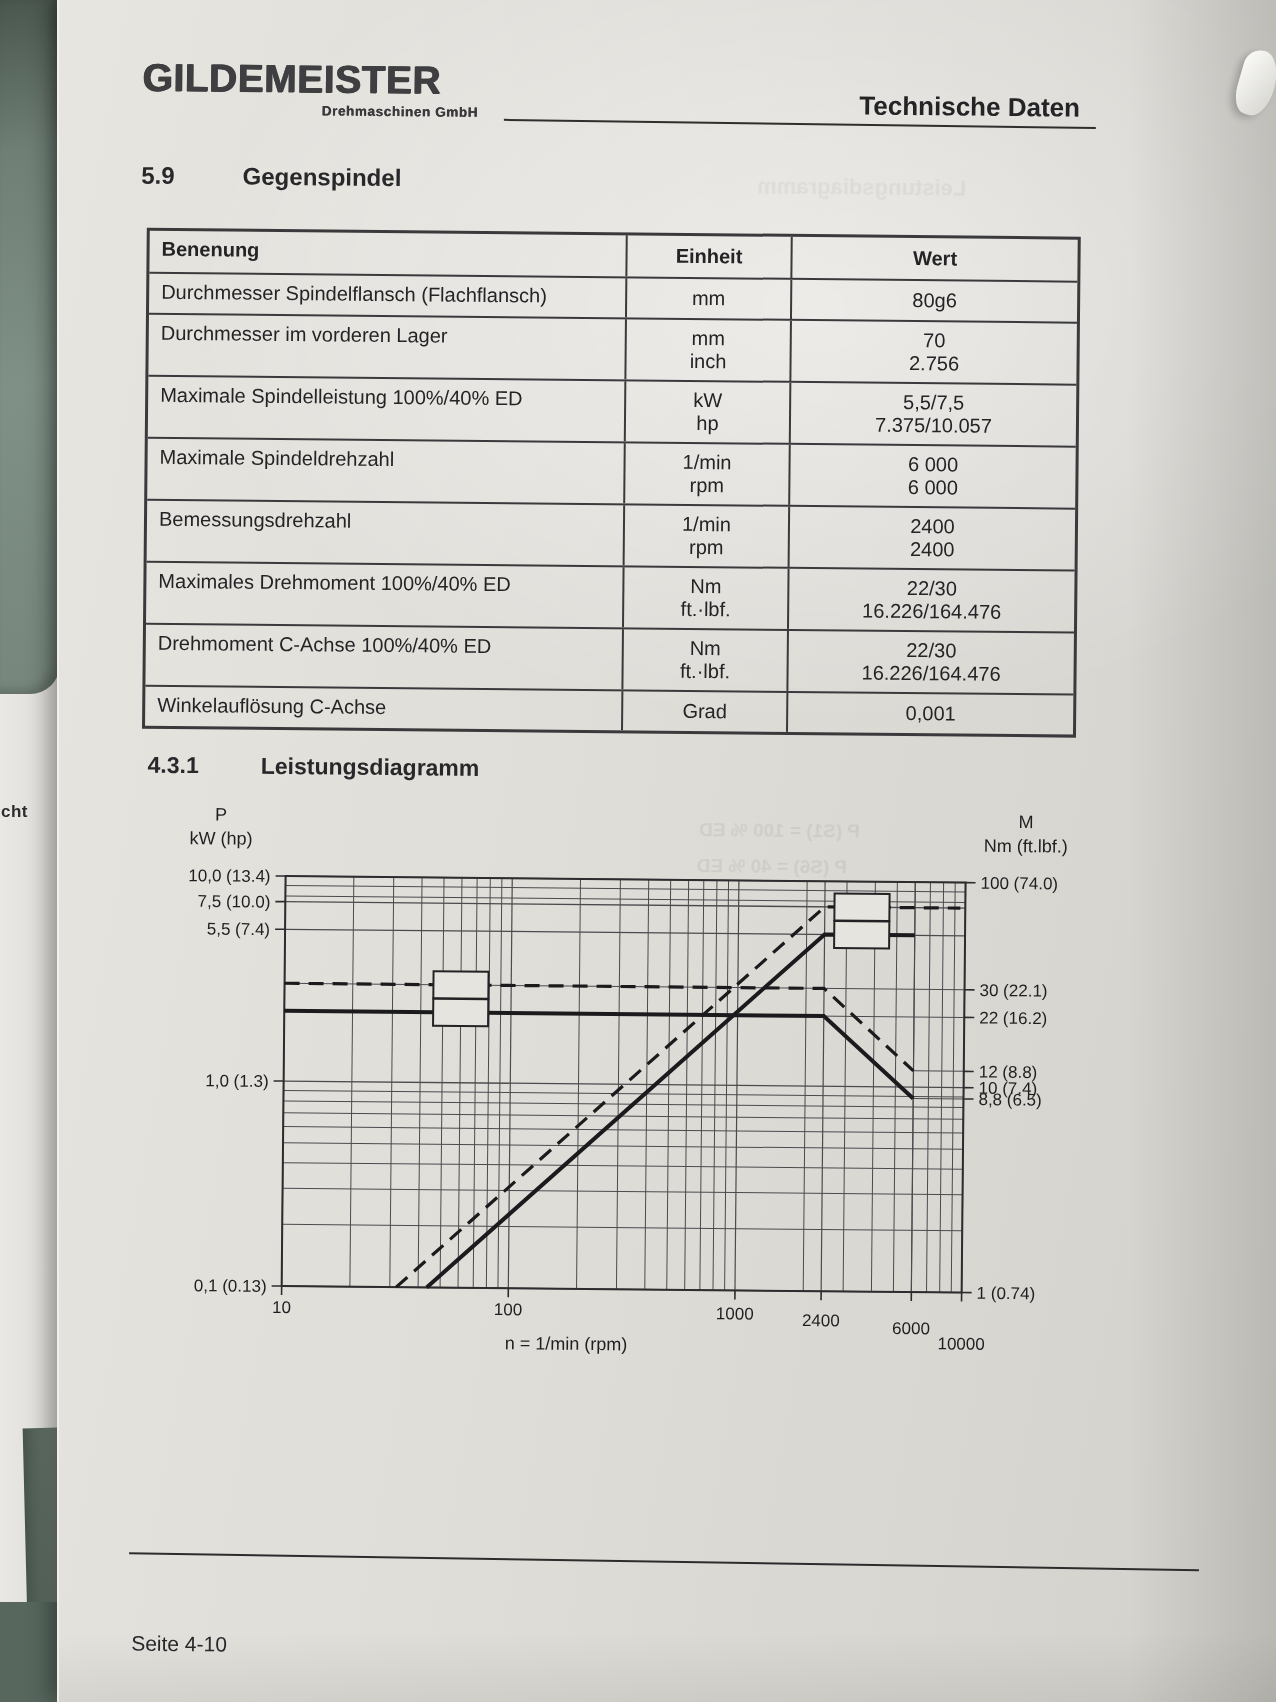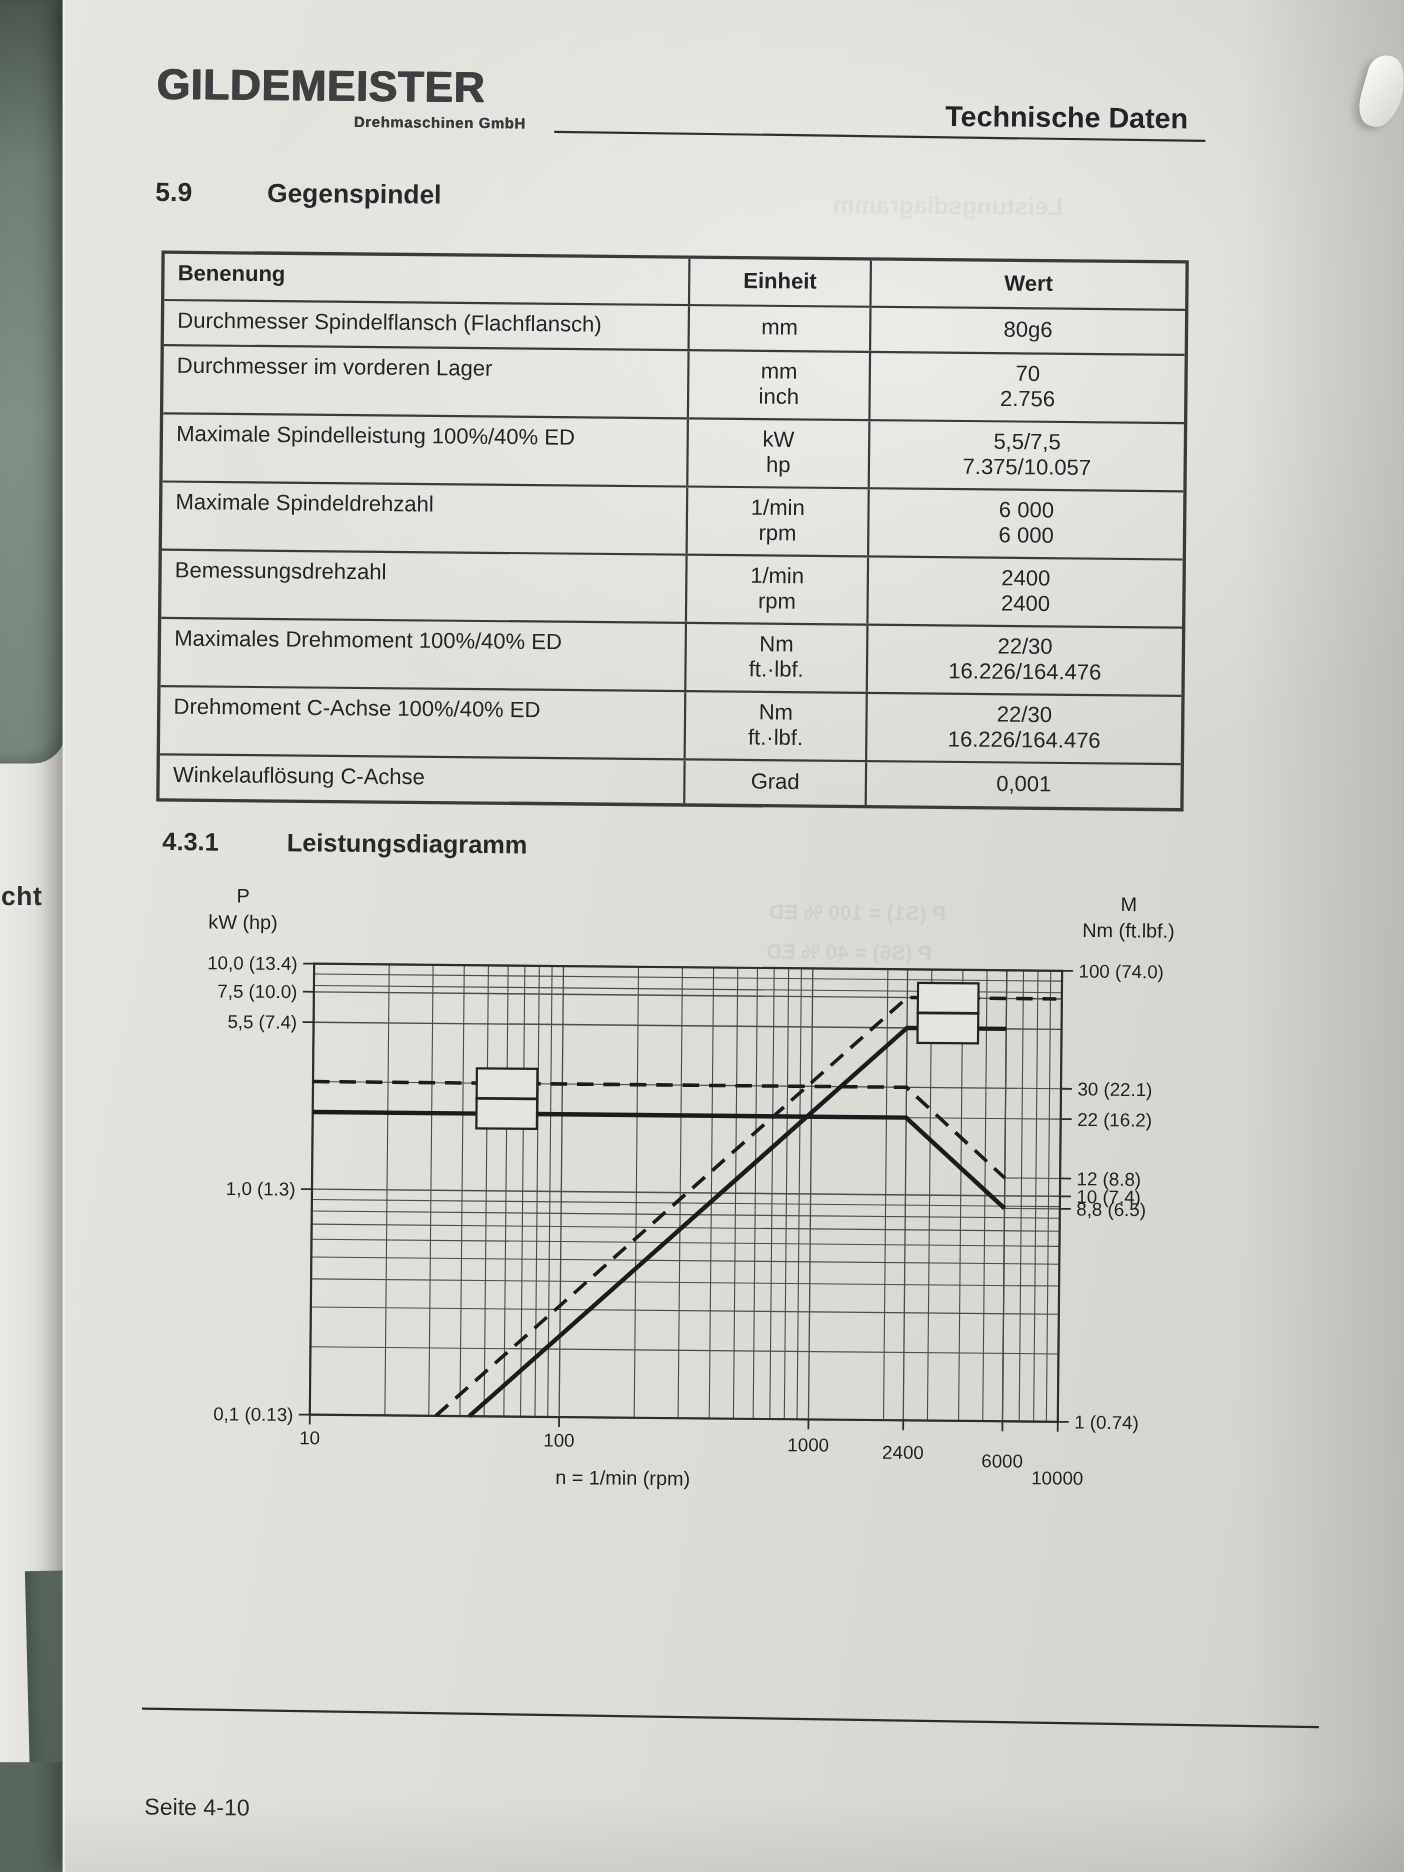--- a/index.html
+++ b/index.html
@@ -5,21 +5,21 @@
   html,body{margin:0;padding:0;}
   body{
     width:1276px;height:1702px;position:relative;overflow:hidden;
     background:linear-gradient(100deg,#7e837c,#8b8e88 40%,#75796f);
     font-family:"Liberation Sans",sans-serif;
   }
   [data-interactable]{cursor:default;}
 
   
   .side-paper{position:absolute;left:0;top:96px;width:64px;height:1520px;background:linear-gradient(to right,#e9e8e4,#dcdbd7);}
-  .side-paper-text{position:absolute;left:1px;top:802px;font-size:24px;font-weight:bold;color:#2d2d2f;letter-spacing:.5px;}
+  .side-paper-text{position:absolute;left:1px;top:802px;font-size:17px;font-weight:bold;color:#2d2d2f;letter-spacing:.5px;}
   .folder-green{position:absolute;left:0;top:0;width:60px;height:694px;
     background:linear-gradient(168deg,#49564d 0%,#6f7f75 22%,#7f9086 55%,#76867c 100%);
     border-radius:0 0 30px 0;box-shadow:inset -7px -4px 10px rgba(0,0,0,.18);}
   .binder-strip{position:absolute;left:26px;top:1428px;width:35px;height:276px;
     background:linear-gradient(to right,#46554c,#637268 60%,#77857b);transform:rotate(-1.4deg);}
   .desk-corner{position:absolute;left:0;top:1602px;width:60px;height:100px;background:#57675e;}
 
   
   .paper{position:absolute;left:57px;top:0;width:1219px;height:1702px;
     background:

